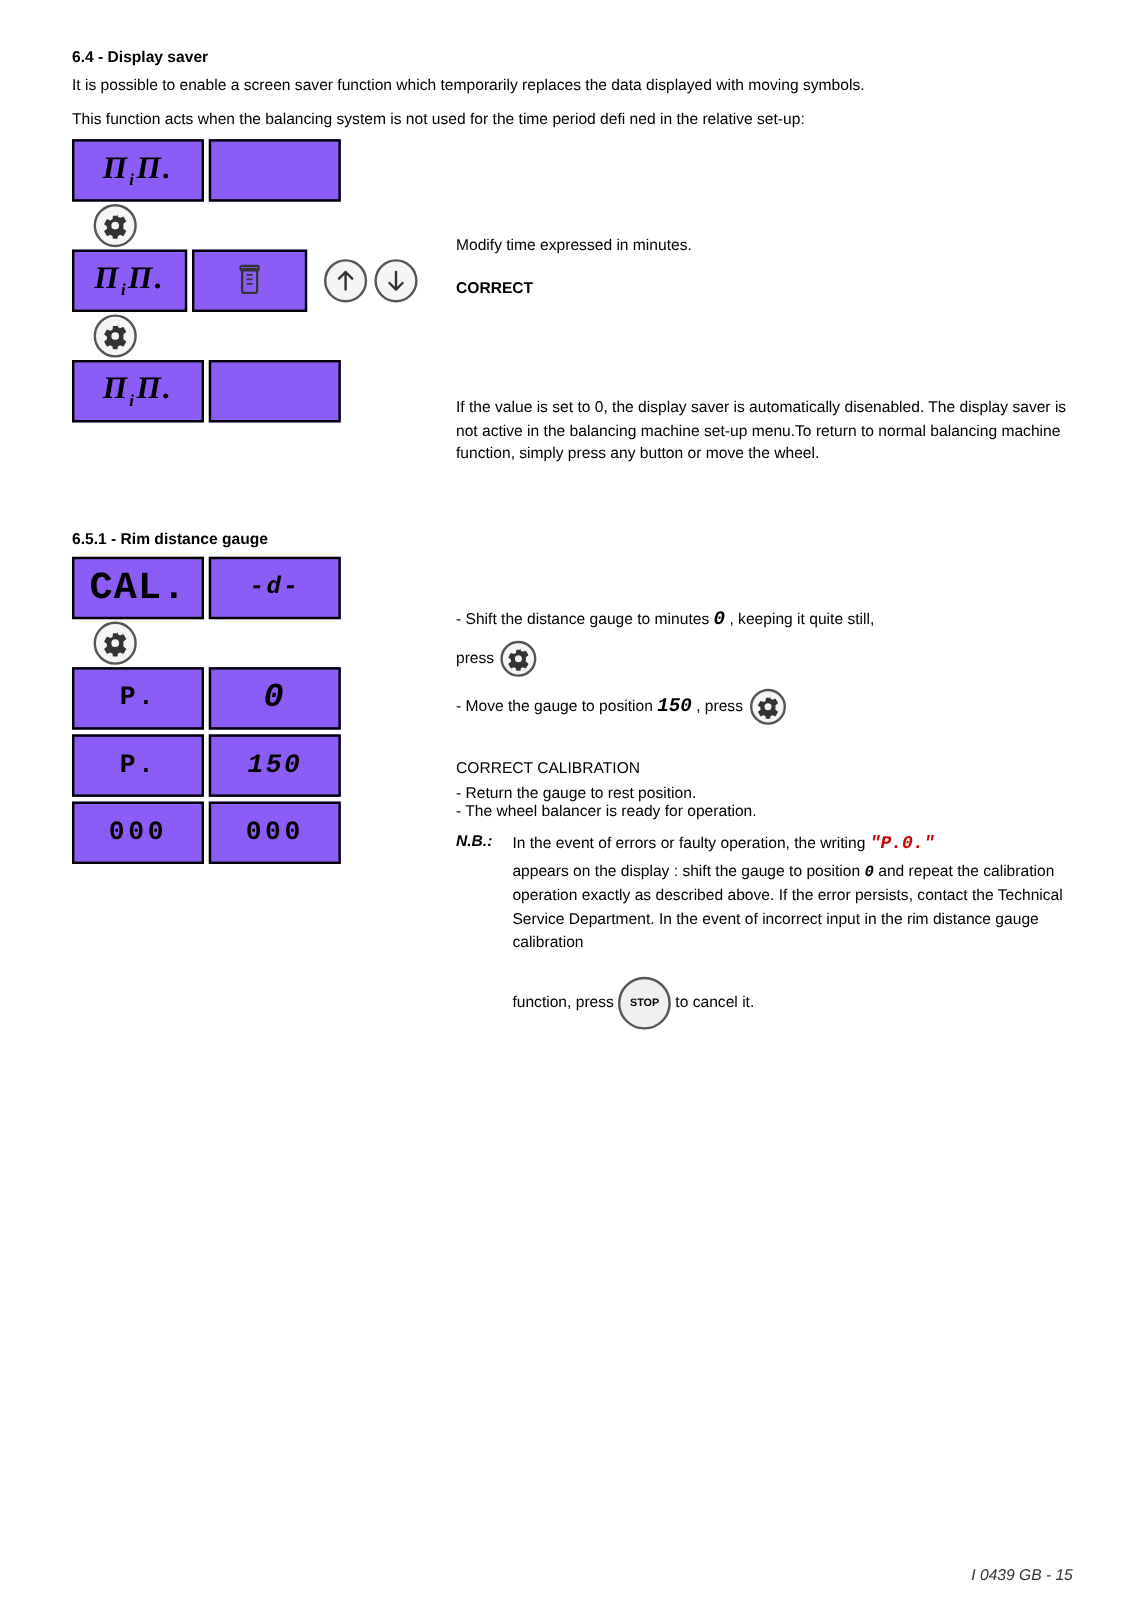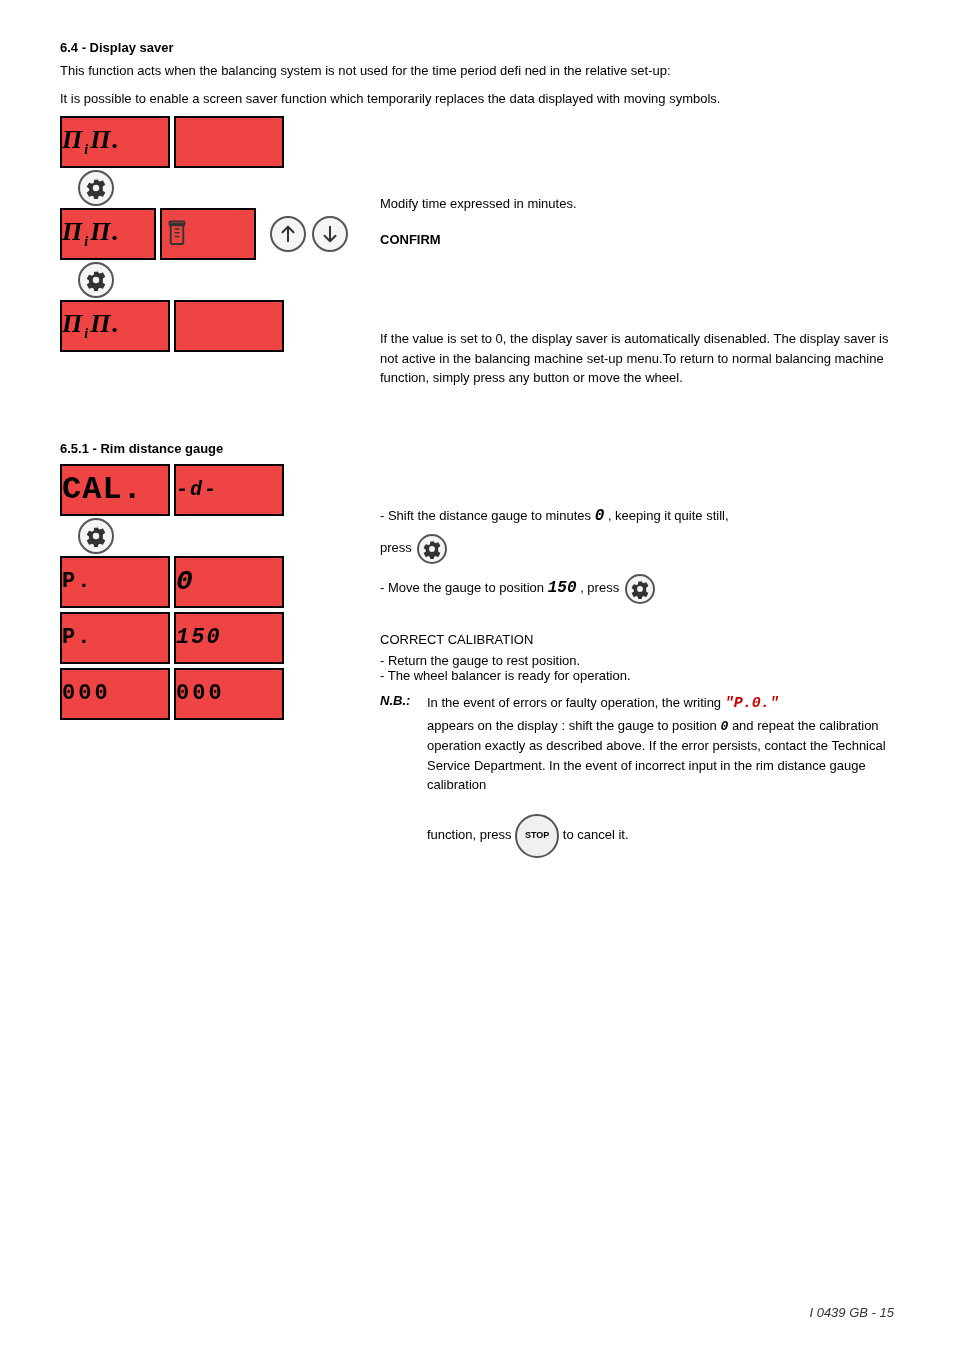--- a/index.html
+++ b/index.html
@@ -36,25 +36,26 @@
       display: flex;
       align-items: center;
       gap: 4px;
     }
     .display-box {
       border: 2px solid #000;
       width: 110px;
       height: 52px;
       display: flex;
       align-items: center;
+      justify-content: center;
       font-family: 'Courier New', monospace;
       font-size: 22px;
       font-weight: bold;
       letter-spacing: 2px;
-      background: #ef4444;
+      background: #8b5cf6;
     }
 
     
     .btn-circle {
       display: inline-flex;
       align-items: center;
       justify-content: center;
       width: 36px;
       height: 36px;
       border-radius: 50%;
@@ -197,22 +198,22 @@
       width: 290px;
       flex-shrink: 0;
     }
 
   </style>
 </head>
 <body>
 
 <div class="section">
   <h2>6.4 - Display saver</h2>
+  <p>It is possible to enable a screen saver function which temporarily replaces the data displayed with moving symbols.</p>
   <p>This function acts when the balancing system is not used for the time period defi ned in the relative set-up:</p>
-  <p>It is possible to enable a screen saver function which temporarily replaces the data displayed with moving symbols.</p>
 
   <div class="diagram-with-annotation">
     <div class="left-panel">
 
       <div class="display-row">
         <div class="display-box">
           <span class="nin-text">Π<sub style="font-size:14px">i</sub>Π.</span>
         </div>
         <div class="display-box"></div>
       </div>
@@ -265,21 +266,21 @@
         <div class="display-box">
           <span class="nin-text">Π<sub style="font-size:14px">i</sub>Π.</span>
         </div>
         <div class="display-box"></div>
       </div>
     </div>
 
     <div class="annotation-area">
       <div style="height:68px;"></div>
       <p>Modify time expressed in minutes.</p>
-      <p class="annotation-confirm" style="margin-top:16px;">CONFIRM</p>
+      <p class="annotation-confirm" style="margin-top:16px;">CORRECT</p>
       <p style="margin-top:80px;">If the value is set to 0, the display saver is automatically disenabled. The display saver is not active in the balancing machine set-up menu.To return to normal balancing machine function, simply press any button or move the wheel.</p>
     </div>
   </div>
 </div>
 
 <div class="section-65">
   <br>
   <h3>6.5.1 - Rim distance gauge</h3>
 
   <div class="diagram-with-annotation">

